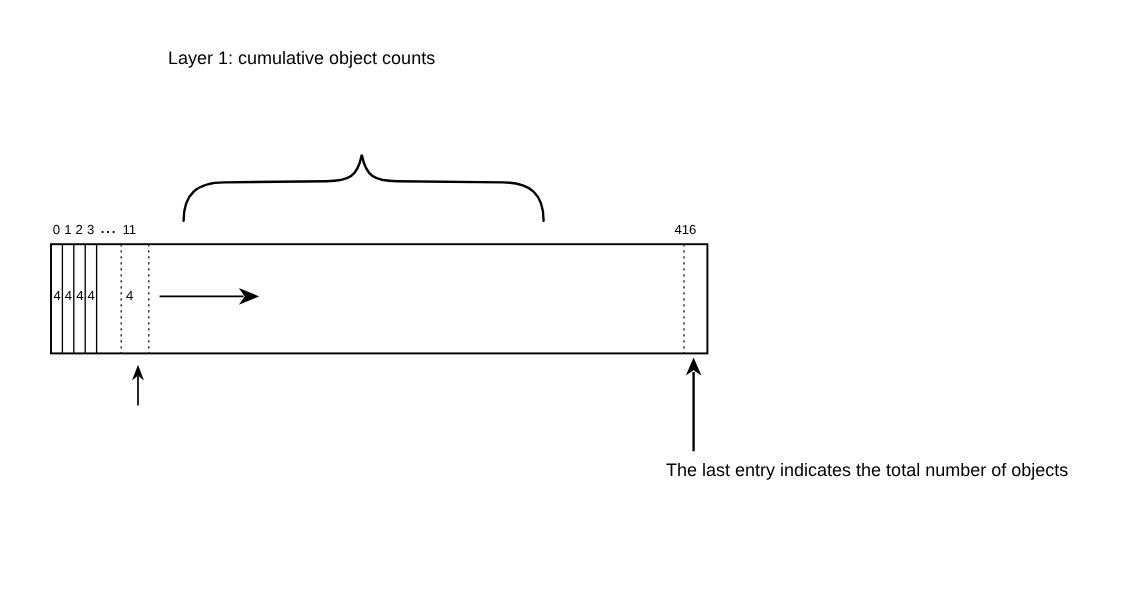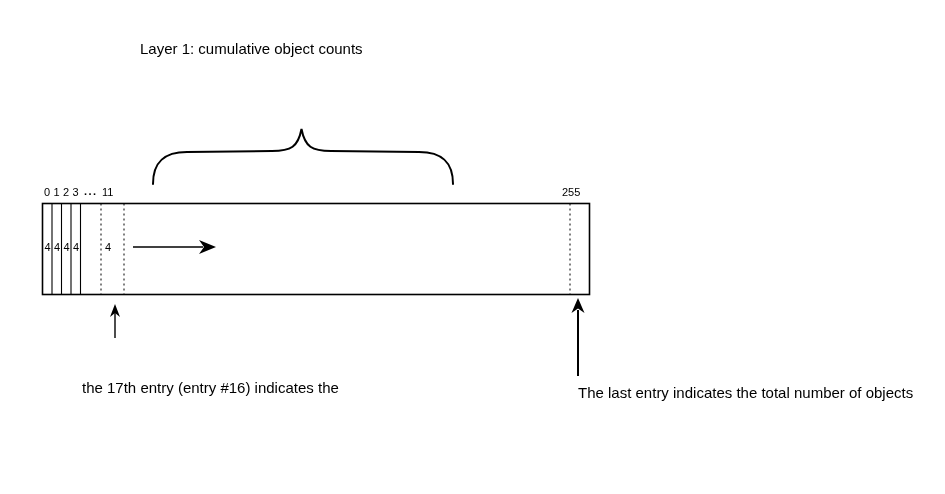--- a/index.html
+++ b/index.html
@@ -51,21 +51,20 @@
     left: 82px;
     top: 377px;
     font-size: 15px;
     line-height: 21px;
   }
   .note-right {
     left: 555px;
     top: 382px;
     font-size: 15px;
     line-height: 21px;
-    margin-left: 23px;
   }
 </style>
 </head>
 <body>
 
 <div class="stage">
 
   <svg width="945" height="494" viewBox="0 0 945 494">
 
     <path d="M 153 184
@@ -107,27 +106,26 @@
   <div class="txt title-block">
     <div>Layer 1: cumulative object counts</div>
   </div>
 
   <span class="txt idx" style="left:44px">0</span>
   <span class="txt idx" style="left:53.5px">1</span>
   <span class="txt idx" style="left:63px">2</span>
   <span class="txt idx" style="left:72.5px">3</span>
   <span class="txt idx idx-ellipsis" style="left:84px">...</span>
   <span class="txt idx" style="left:102px">11</span>
-  <span class="txt idx" style="left:562px">255</span>
+  <span class="txt idx" style="left:562px">416</span>
 
   <span class="txt cellval" style="left:44.5px">4</span>
   <span class="txt cellval" style="left:54px">4</span>
   <span class="txt cellval" style="left:63.5px">4</span>
   <span class="txt cellval" style="left:73px">4</span>
   <span class="txt cellval" style="left:105px">4</span>
 
   <div class="txt note-left">
-    <div>the 17th entry (entry #16) indicates the</div>
   </div>
 
   <div class="txt note-right">The last entry indicates the total number of objects</div>
 
 </div>
 
 </body></html>

